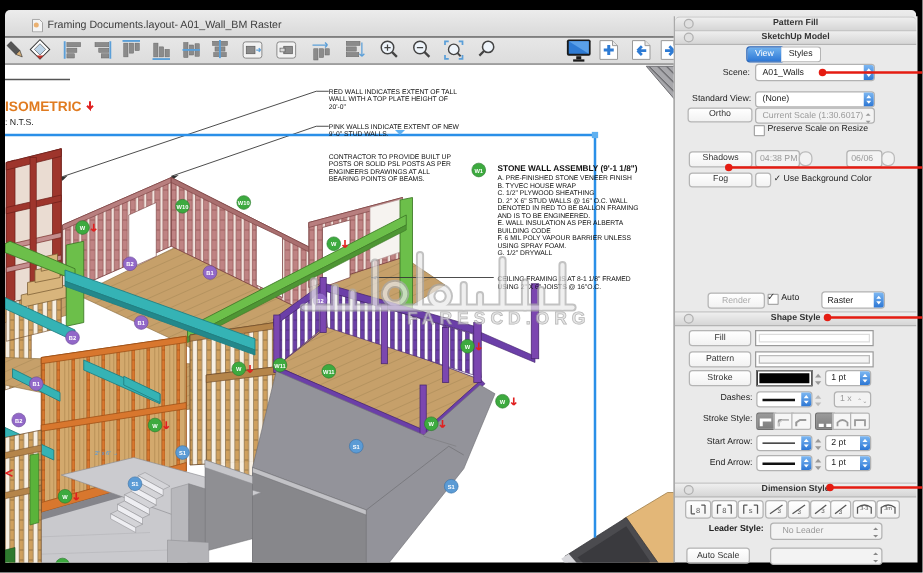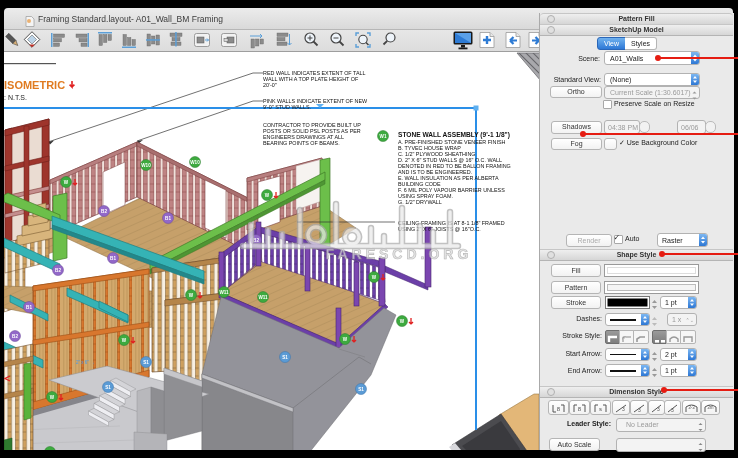--- a/index.html
+++ b/index.html
@@ -33,21 +33,21 @@
   .stp svg{position:absolute;left:0;top:0;}
   .cb{position:absolute;width:7px;height:7px;background:#fff;border:1px solid #a8a8a8;border-radius:1px;}
   .lbl{position:absolute;font-size:7px;color:#222;text-align:right;}
   
   .redline{position:absolute;height:2px;background:#e51c12;z-index:50;}
   .reddot{position:absolute;width:6px;height:6px;border-radius:50%;background:#e51c12;z-index:50;}
 </style>
 </head>
 <body>
   <div class="abs" id="titlebar"></div>
-  <div class="abs" id="titletext">Framing Standard.layout- A01_Wall_BM Framing</div>
+  <div class="abs" id="titletext">Framing Documents.layout- A01_Wall_BM Raster</div>
   <div class="abs" id="toolbar">
   <svg width="539" height="21" xmlns="http://www.w3.org/2000/svg">
 
     <g transform="translate(8,10) rotate(-45)">
       <rect x="-2" y="-7" width="4.5" height="10" fill="#555" stroke="#333" stroke-width="0.5"></rect>
       <path d="M-2 3 L2.5 3 L0.2 8 Z" fill="#d8b078" stroke="#333" stroke-width="0.5"></path>
     </g>
 
     <g transform="translate(28,9.5) rotate(-45)">
       <rect x="-5.5" y="-5.5" width="11" height="11" fill="#fff" stroke="#333" stroke-width="0.8"></rect>

